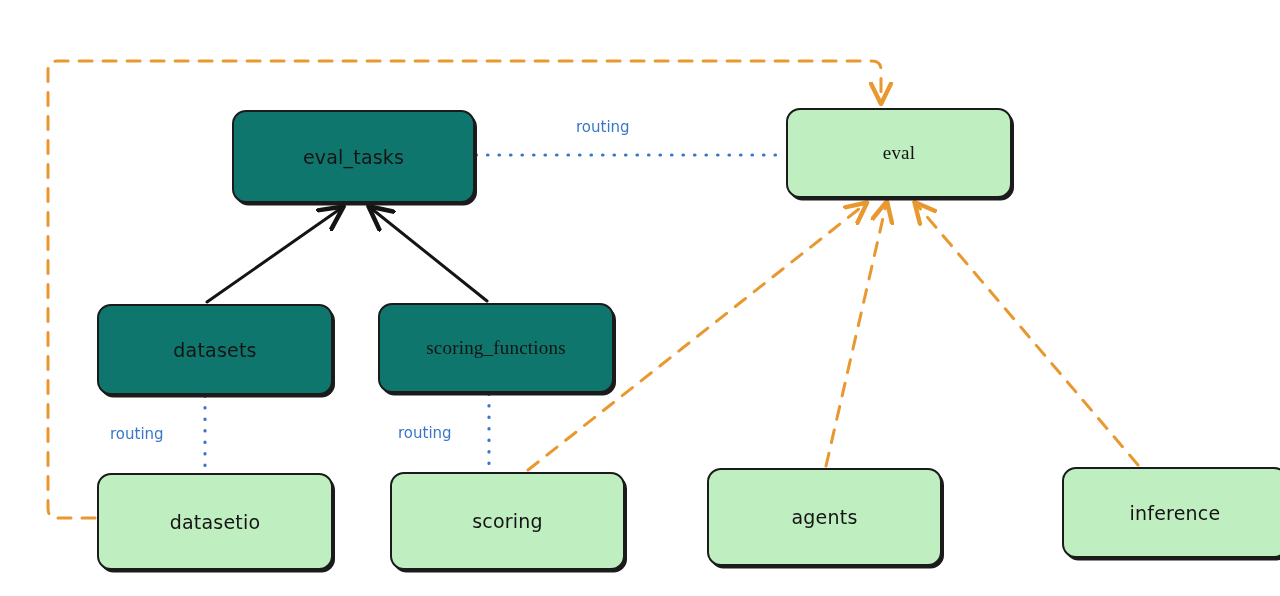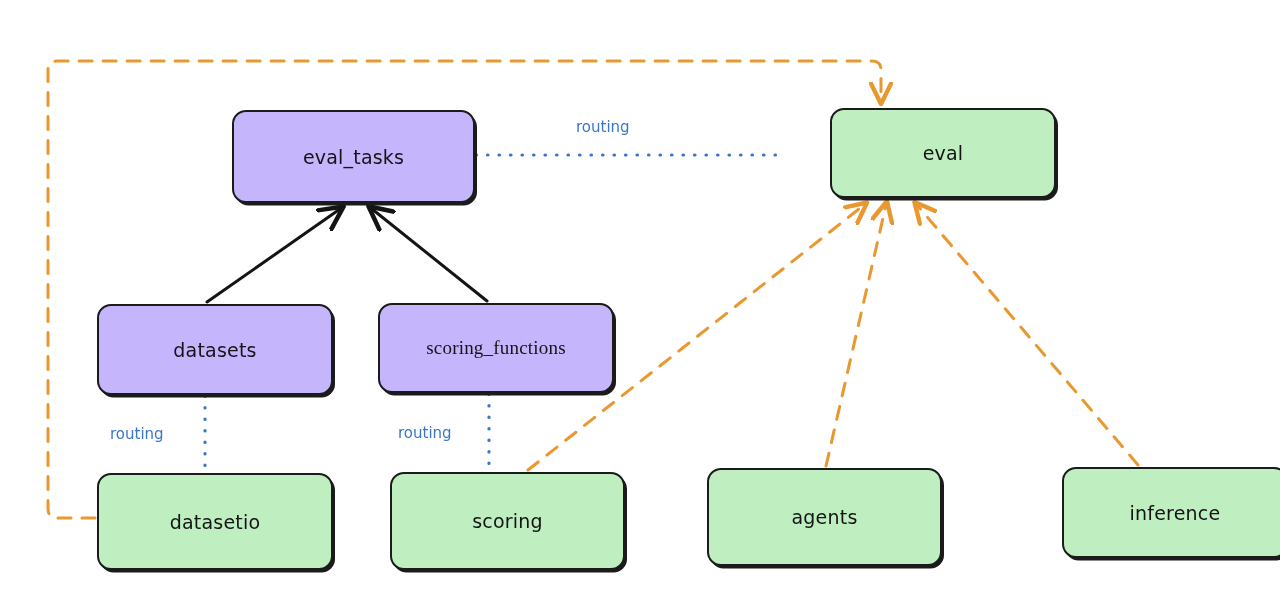--- a/index.html
+++ b/index.html
@@ -33,21 +33,21 @@
     border-radius: 14px;
     display: flex;
     align-items: center;
     justify-content: center;
     font-family: "DejaVu Sans", sans-serif;
     font-size: 19px;
     color: #141414;
     letter-spacing: 0.2px;
     box-shadow: 2.5px 3px 0 -0.5px #1b1b1b;
   }
-  .node.blue  { background: #c4b5fd; }
+  .node.blue  { background: #0f766e; }
   .node.green { background: #bfeec0; }
   .node-label {
     pointer-events: none;
     white-space: nowrap;
   }
   .edge-label {
     position: absolute;
     font-family: "DejaVu Sans", sans-serif;
     font-size: 15px;
     color: #3a76c8;
@@ -85,21 +85,21 @@
 
     <path d="M 1138 465 L 917 205" fill="none" stroke="#e8982e" stroke-width="3" stroke-linecap="round" stroke-dasharray="13 11" marker-end="url(#arrow-orange)"></path>
 
     <path d="M 95 518 L 56 518 Q 48 518 48 508 L 48 70 Q 48 61 58 61 L 872 61 Q 881 61 881 70 L 881 100" fill="none" stroke="#e8982e" stroke-width="3" stroke-linecap="round" stroke-dasharray="13 11" marker-end="url(#arrow-orange)"></path>
   </svg>
 
   <div class="node blue" style="left:232px; top:110px; width:243px; height:93px;">
     <span class="node-label">eval_tasks</span>
   </div>
 
-  <div class="node green" style="left:830px; top:108px; width:226px; height:90px;">
+  <div class="node green" style="left:786px; top:108px; width:226px; height:90px;font-family:Liberation Serif, serif;">
     <span class="node-label">eval</span>
   </div>
 
   <div class="node blue" style="left:97px; top:304px; width:236px; height:91px;text-align:right;">
     <span class="node-label">datasets</span>
   </div>
 
   <div class="node blue" style="left:378px; top:303px; width:236px; height:90px;font-family:Liberation Serif, serif;">
     <span class="node-label">scoring_functions</span>
   </div>

